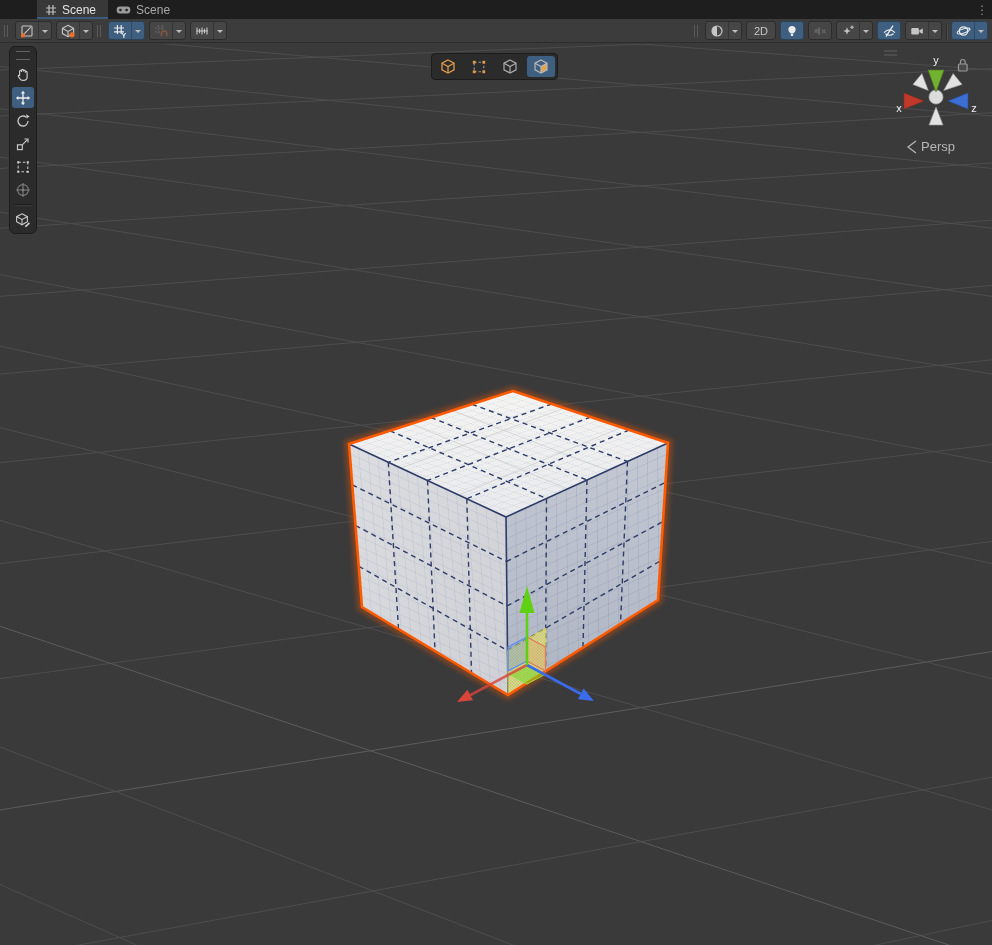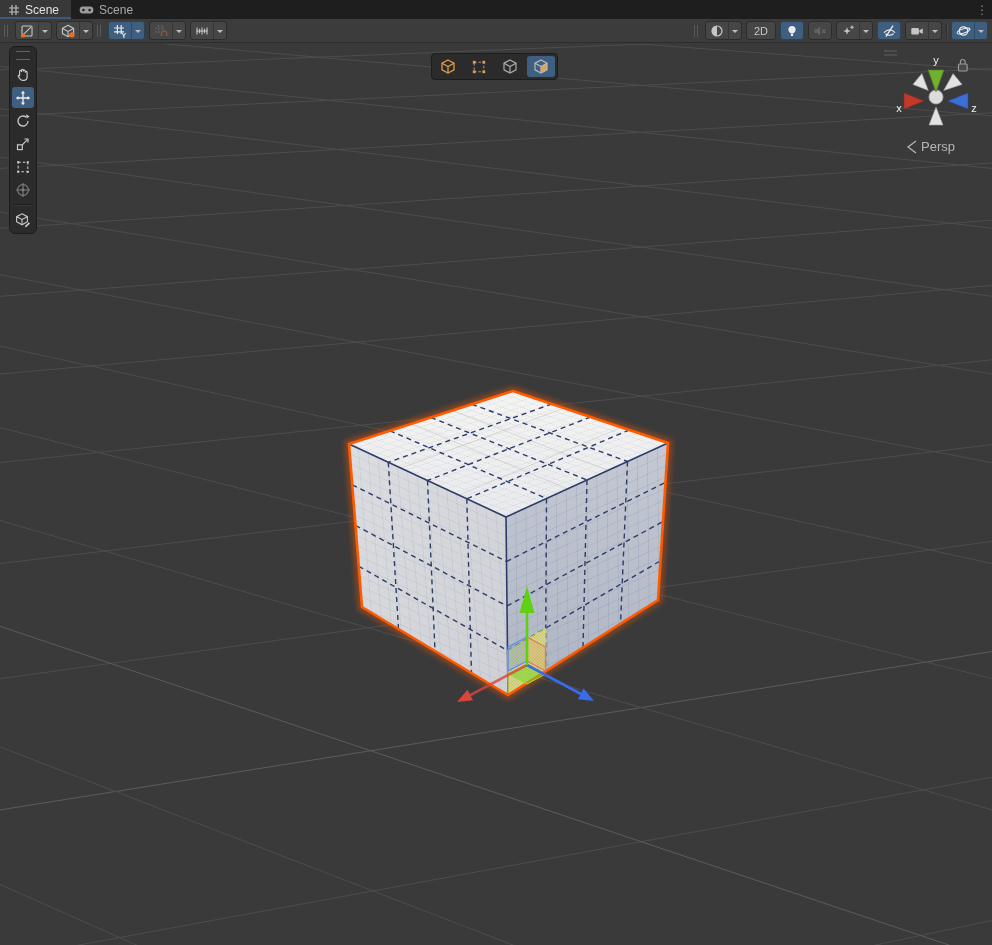--- a/index.html
+++ b/index.html
@@ -2,21 +2,21 @@
 <html><head>
 <meta charset="utf-8">
 <style>
   * { margin:0; padding:0; box-sizing:border-box; }
   html,body { width:992px; height:945px; background:#3a3a3a; overflow:hidden;
               font-family:"Liberation Sans", sans-serif; }
   .window { position:relative; width:992px; height:945px; background:#3a3a3a; }
 
   
   .tabbar { position:absolute; top:0; left:0; right:0; height:19px;
-            background:#1e1e1e; display:flex; align-items:stretch; }
+            background:#1e1e1e; display:flex; align-items:stretch;padding-left:37px; }
   .tab { display:flex; align-items:center; gap:5px; padding:0 12px 0 8px;
          font-size:12px; color:#a9a9a9; position:relative; cursor:default; }
   .tab.active { background:#383838; color:#e2e2e2; }
   .tab.active::after { content:""; position:absolute; left:0; right:0; bottom:0;
          height:2px; background:rgba(62,118,180,.55); }
   .tab svg { display:block; }
   .kebab { margin-left:auto; width:20px; display:flex; align-items:center;
            justify-content:center; color:#8f8f8f; font-size:12px; letter-spacing:0; }
 
   

